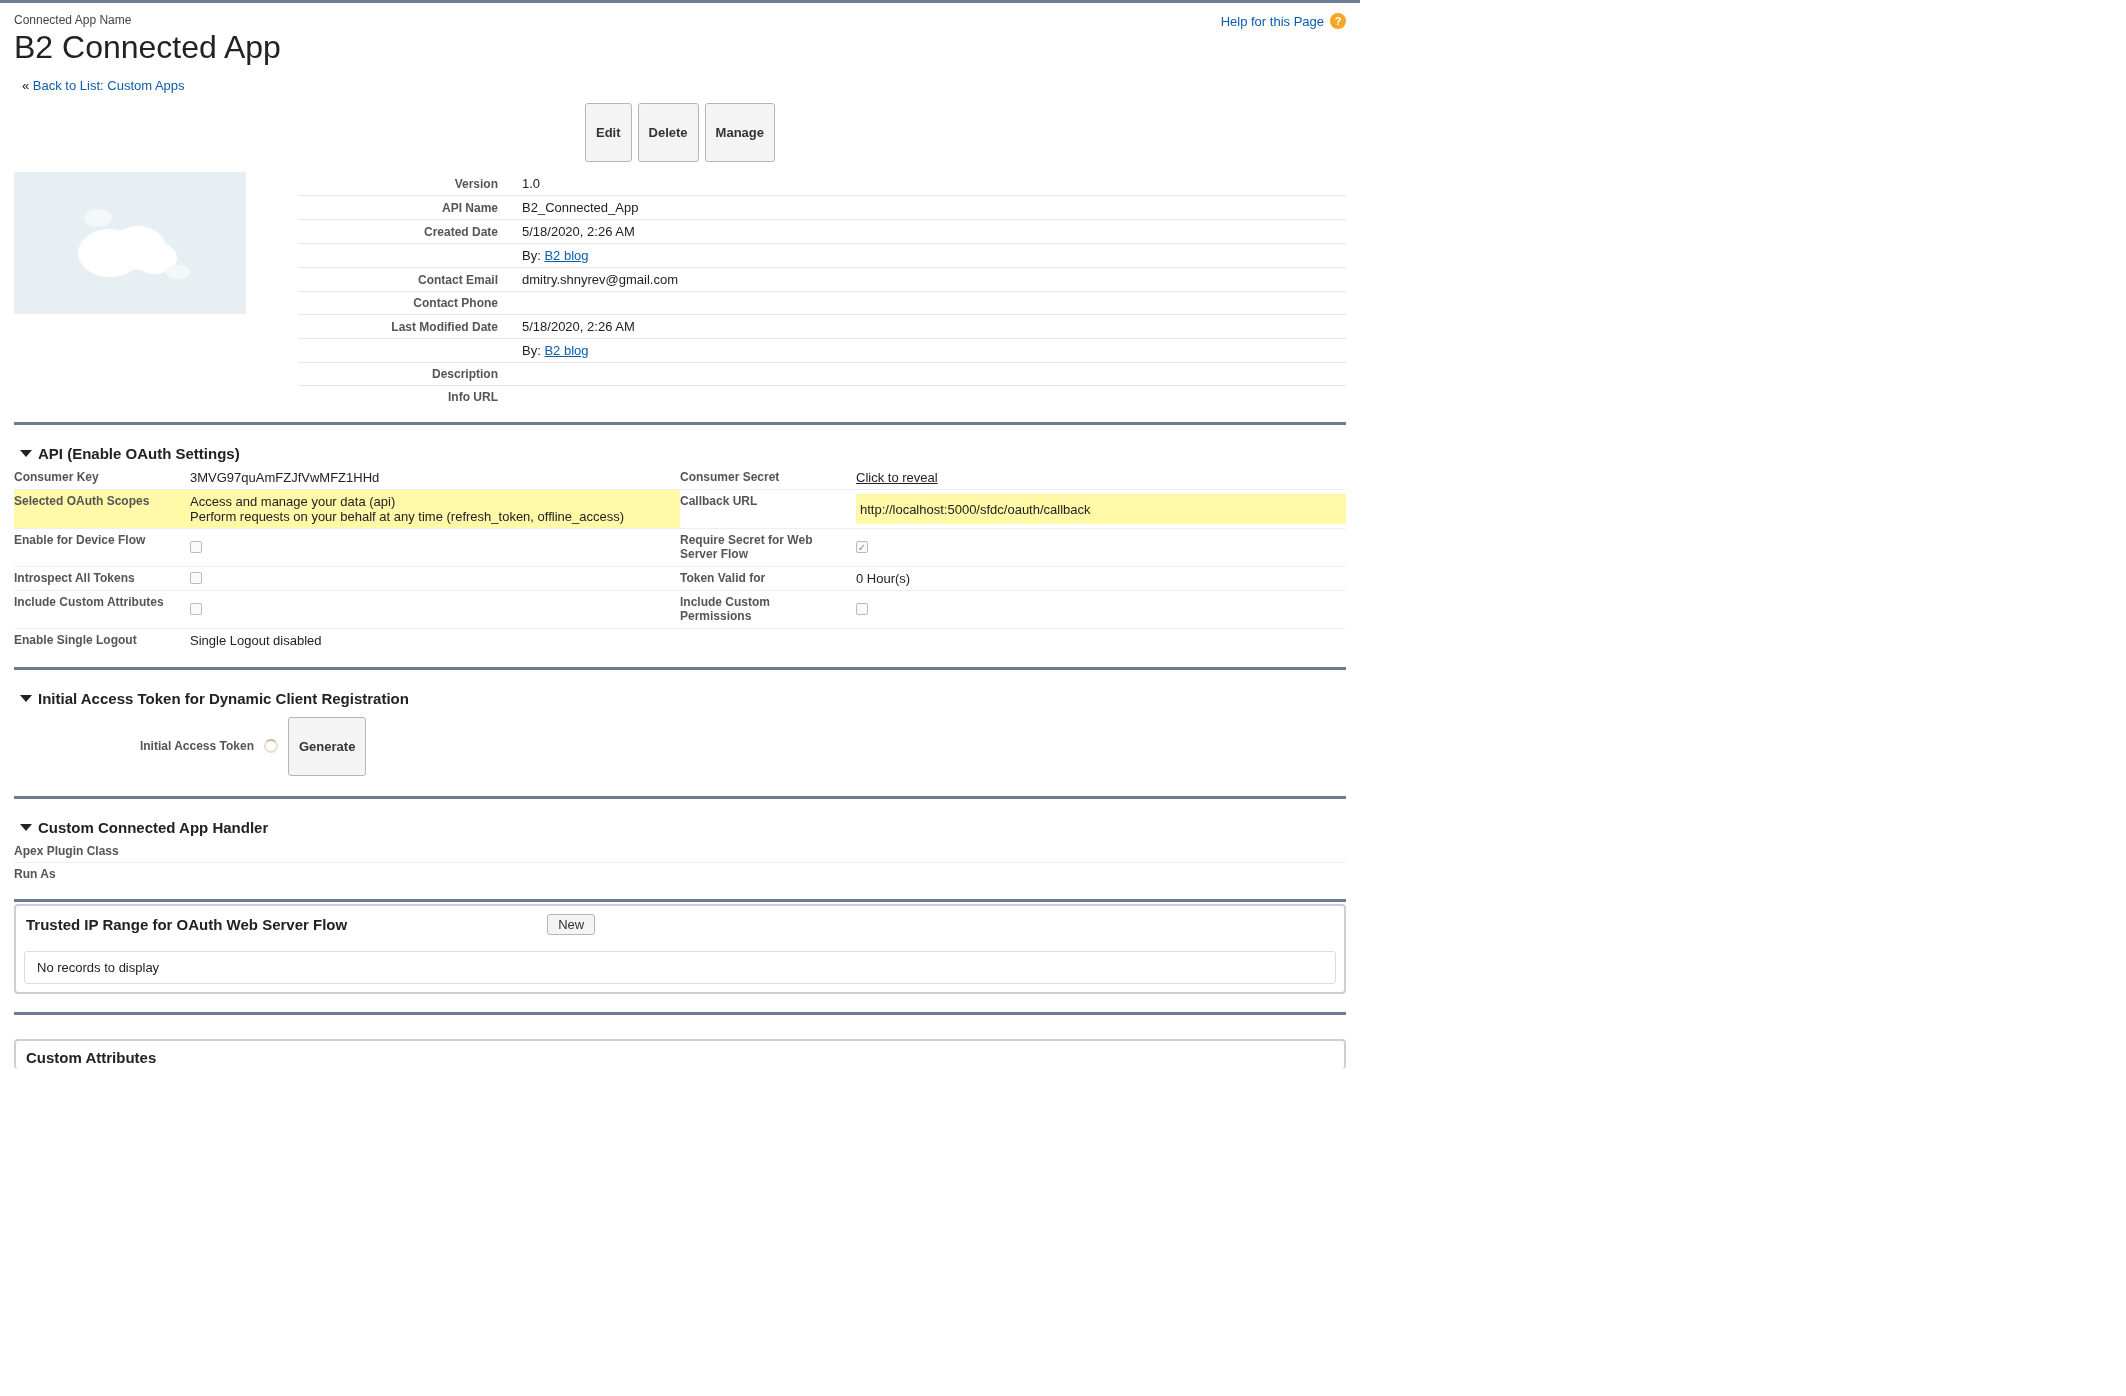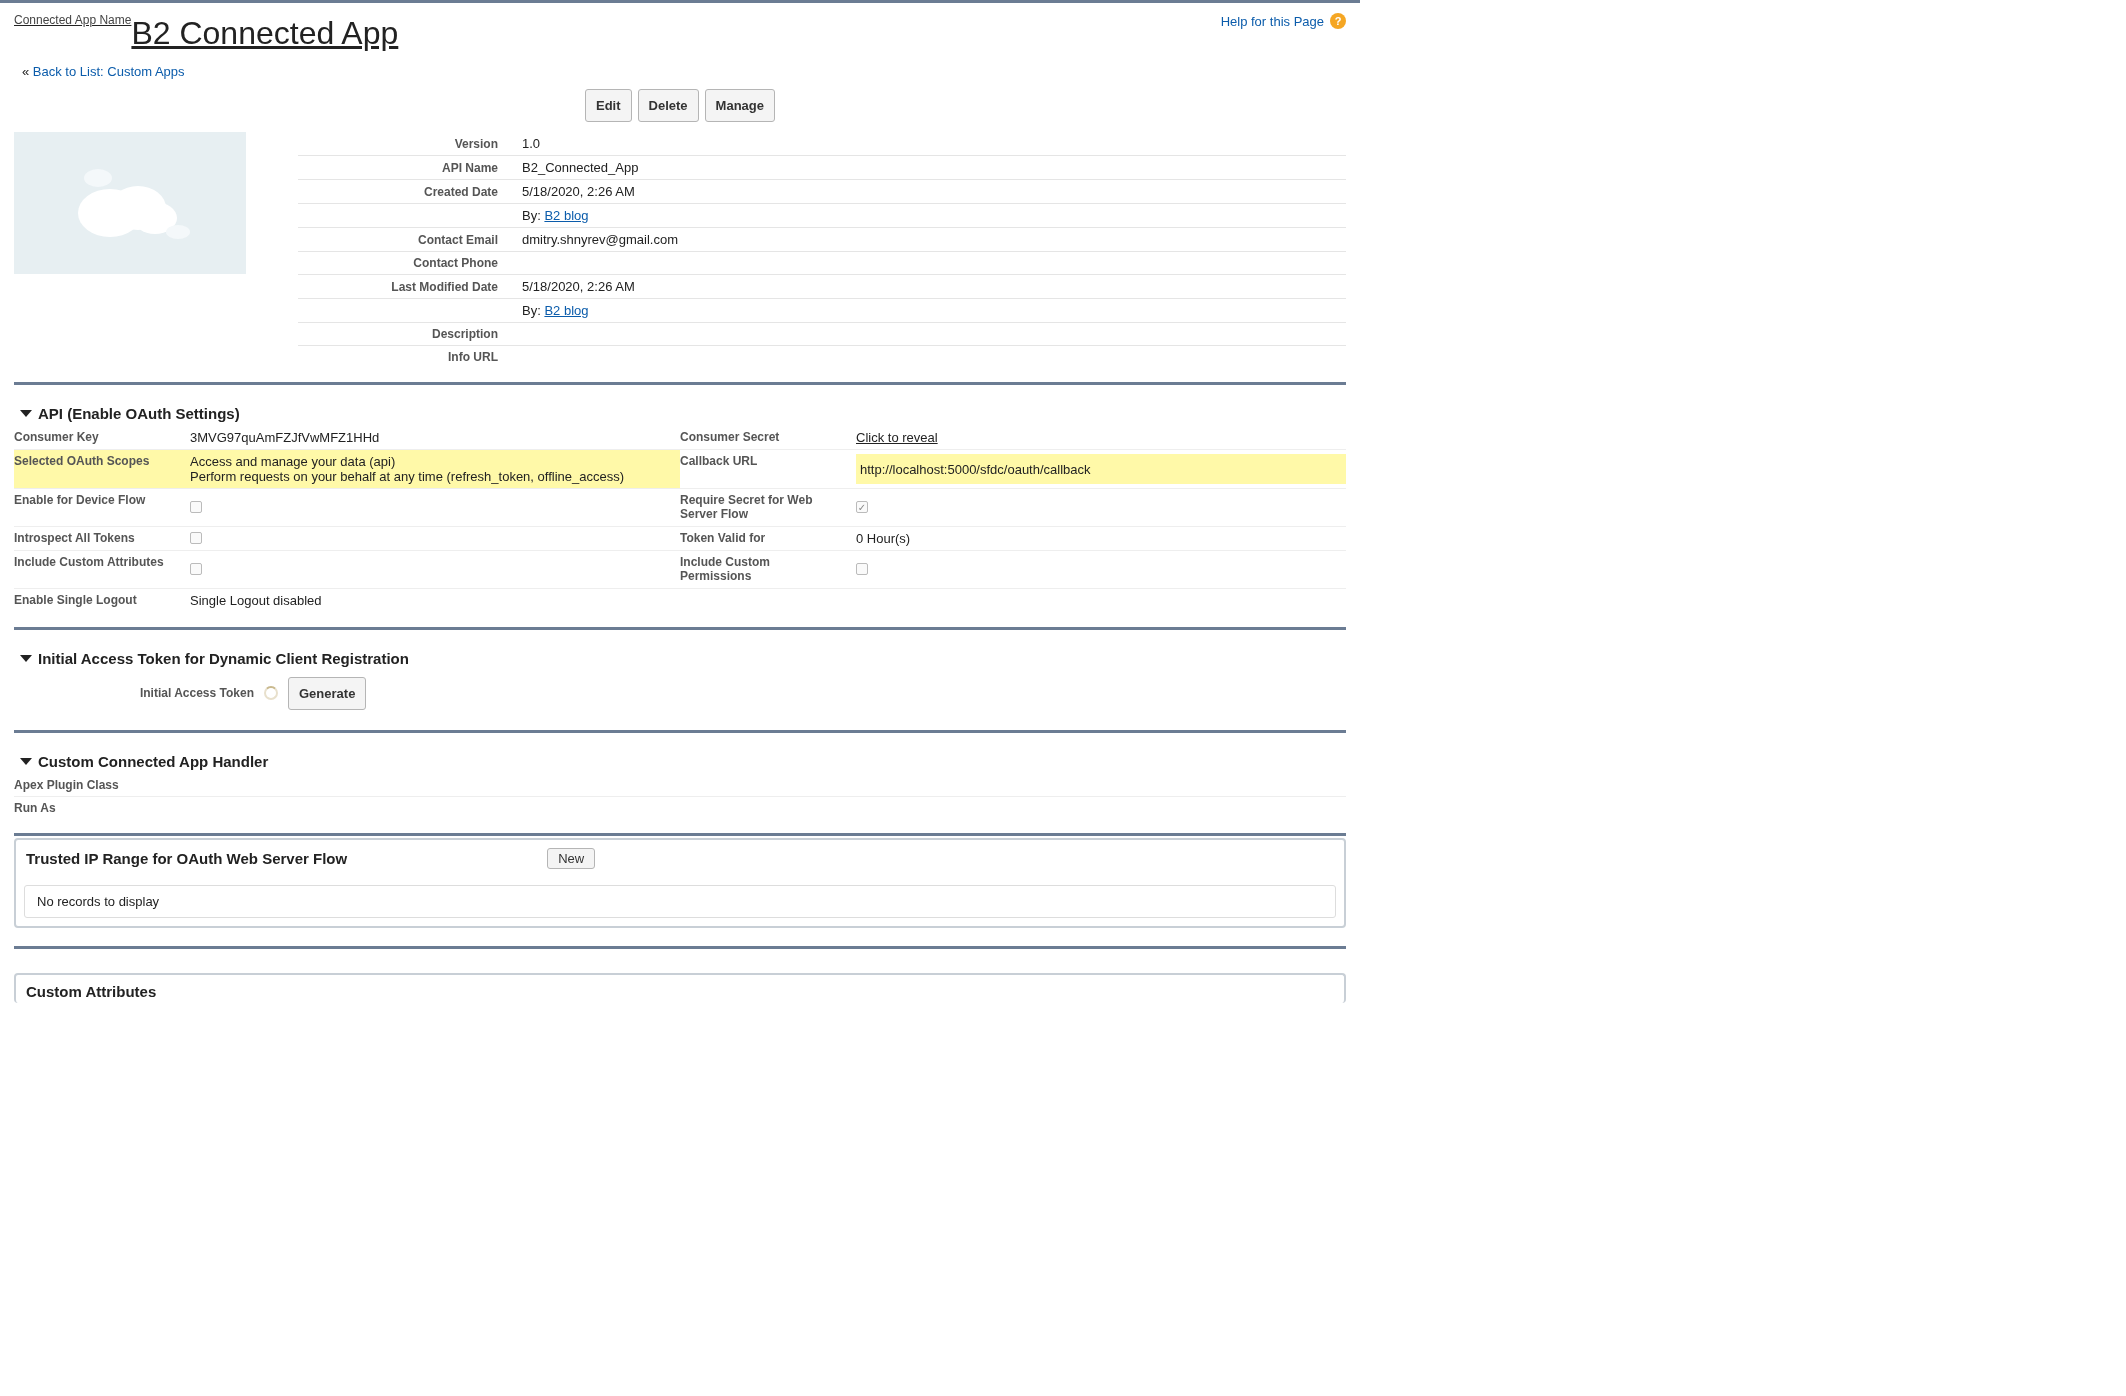--- a/index.html
+++ b/index.html
@@ -16,41 +16,41 @@
   }
   a { color: #0b5cab; text-decoration: none; }
 
   
   .page-header {
     display: flex;
     justify-content: space-between;
     align-items: flex-start;
     margin-bottom: 4px;
   }
-  .title-block { display: flex; flex-direction: row; text-decoration: underline; }
+  .title-block { display: flex; flex-direction: column; }
   .pretitle { font-size: 12px; color: #444; }
   .page-title { font-size: 32px; font-weight: 400; color: #222; margin-top: 2px; }
   .help-link {
     display: flex; align-items: center; gap: 6px;
     font-size: 13px; color: #0b5cab;
   }
   .help-icon {
     width: 16px; height: 16px;
     border-radius: 50%;
     background: #f5a623;
     display: grid; place-items: center;
     color: #fff; font-weight: bold; font-size: 11px;
   }
 
   .back-link { margin: 12px 0 10px 8px; font-size: 13px; }
 
   
   .action-bar { display: flex; justify-content: center; gap: 6px; margin: 6px 0 10px 0; }
   .btn {
-    padding: 8px 10px;
+    padding: 21px 10px;
     font-size: 13px;
     font-weight: 600;
     color: #333;
     background: #f4f4f4;
     border: 1px solid #b5b5b5;
     border-radius: 3px;
     cursor: pointer;
   }
 
   

